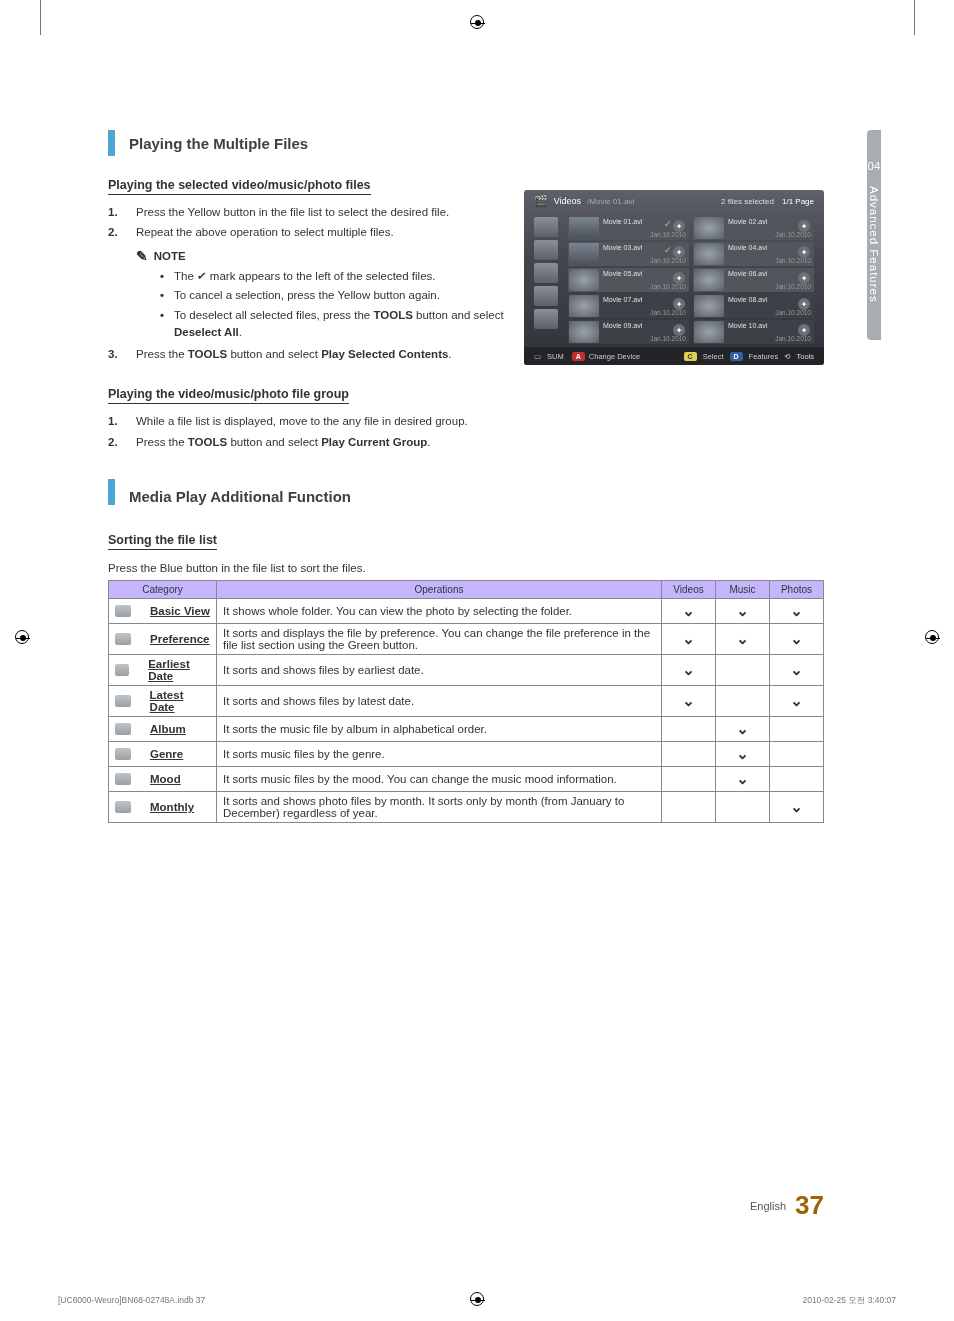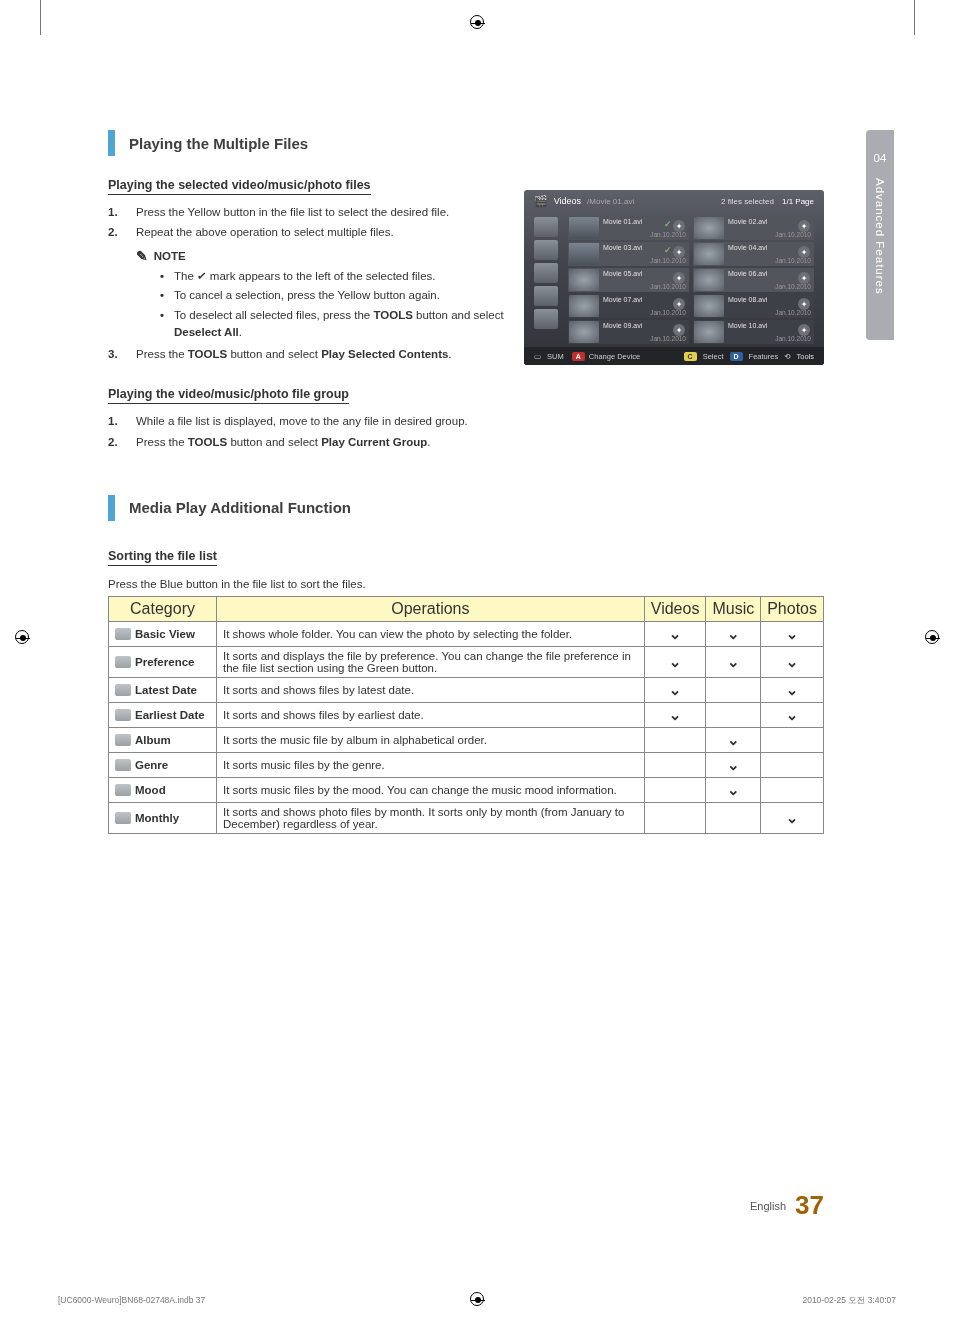--- a/index.html
+++ b/index.html
@@ -30,30 +30,30 @@
     width: 834px;
     height: 1221px;
     background: #fff;
   }
   .crop-tl-v { position:absolute; top:0; left:40px; width:0.5px; height:35px; background:#777;}
   .crop-tr-v { position:absolute; top:0; right:40px; width:0.5px; height:35px; background:#777;}
 
   
   .side-tab {
     position: absolute;
-    right: 0;
+    right: 13px;
     top: 80px;
-    width: 28px;
+    width: 14px;
     height: 210px;
     background: #a9adb2;
     color: #fff;
     border-radius: 4px 0 0 4px;
     text-align: center;
     font-size: 11.5px;
-    padding-top: 22px;
+    padding-top: 30px;
     font-weight: 500;
   }
   .side-tab .tab-num { display: block; margin-bottom: 14px; writing-mode: horizontal-tb; }
   .side-tab .tab-text { writing-mode: vertical-rl; display: inline-block; letter-spacing: 1px; }
 
   .content { padding: 60px 70px 0 48px; }
 
   .section-heading {
     display: flex;
     align-items: center;
@@ -116,24 +116,24 @@
   .pv-btm .r { margin-left:auto; display:flex; gap:6px; align-items:center;}
   .key-badge { display:inline-block; padding: 1px 4px; border-radius:2px; font-size:7px; font-weight:bold;}
   .kb-a { background:#c03030; color:#fff;}
   .kb-c { background:#e0d050; color:#333;}
   .kb-d { background:#3060a0; color:#fff;}
   .kb-tool { color:#ddd; }
 
   
   table.sort-table { border-collapse: collapse; width: 100%; margin-top: 6px; font-size: 11.5px;}
   table.sort-table th, table.sort-table td { border: 1px solid #888; padding: 3px 6px; vertical-align: middle; }
-  table.sort-table th { background: #fef9c3; font-weight: normal; text-align: center; font-size: 16px;}
+  table.sort-table th { background: #c4b5fd; font-weight: normal; text-align: center; font-size: 10px;}
   table.sort-table .cat-cell { width: 108px; }
   table.sort-table .mark-cell { width: 54px; text-align: center; }
-  .cat-inner { display:flex; align-items:center; gap:4px; font-weight: bold; font-size: 11.5px;}
+  .cat-inner { display:flex; align-items:center; gap:19px; font-weight: bold; font-size: 11.5px; text-decoration: underline;}
   .cat-ic { width:16px; height:12px; background: linear-gradient(#bfc4c8,#9aa0a4); border-radius:2px; display:inline-block; font-size:8px; text-align:center; line-height:12px; color:#556;}
   .chev { font-weight: bold; font-size: 15px;}
 
   .footer {
     position: absolute; bottom: 50px; right: 70px; font-size: 11px; color:#555;
   }
   .footer .pagenum { font-size: 26px; font-weight: bold; color:#a16207; margin-left:6px; vertical-align: -4px;}
   .doc-meta { position:absolute; bottom: 14px; left:58px; right:58px; display:flex; justify-content:space-between; font-size:8.5px; color:#777;}
 </style>
 </head>
@@ -181,21 +181,21 @@
     <ol class="num-list">
       <li><span class="num bold">3.</span><span>Press the </span><span class="bold">TOOLS</span><span> button and select </span><span class="bold">Play Selected Contents</span><span>.</span></li>
     </ol>
 
     <div style="margin-top:14px;"><span class="subheading">Playing the video/music/photo file group</span></div>
     <ol class="num-list" style="max-width:none;">
       <li><span class="num bold">1.</span><span>While a file list is displayed, move to the any file in desired group.</span></li>
       <li><span class="num bold">2.</span><span>Press the </span><span class="bold">TOOLS</span><span> button and select </span><span class="bold">Play Current Group</span><span>.</span></li>
     </ol>
 
-    <div class="section-heading" style="margin-top:44px;">
+    <div class="section-heading" style="margin-top:28px;align-items:flex-end;">
       <span class="blue-bar"></span>
       <span>Media Play Additional Function</span>
     </div>
 
     <div style="margin-top:18px;"><span class="subheading">Sorting the file list</span></div>
     <div style="margin-top:6px; font-size:11.5px;">Press the Blue button in the file list to sort the files.</div>
 
     <table class="sort-table">
       <thead>
         <tr>
@@ -228,36 +228,36 @@
             </td>
             <td>It sorts and displays the file by preference. You can change the file preference in the file list section using the Green button.</td>
             <td class="mark-cell"><span class="chev">⌄</span></td>
             <td class="mark-cell"><span class="chev">⌄</span></td>
             <td class="mark-cell"><span class="chev">⌄</span></td>
           </tr>
           <tr>
             <td class="cat-cell">
               <div class="cat-inner">
                 <span class="cat-ic"></span>
+                <span>Earliest Date</span>
+              </div>
+            </td>
+            <td>It sorts and shows files by earliest date.</td>
+            <td class="mark-cell"><span class="chev">⌄</span></td>
+            <td class="mark-cell"></td>
+            <td class="mark-cell"><span class="chev">⌄</span></td>
+          </tr>
+          <tr>
+            <td class="cat-cell">
+              <div class="cat-inner">
+                <span class="cat-ic"></span>
                 <span>Latest Date</span>
               </div>
             </td>
             <td>It sorts and shows files by latest date.</td>
-            <td class="mark-cell"><span class="chev">⌄</span></td>
-            <td class="mark-cell"></td>
-            <td class="mark-cell"><span class="chev">⌄</span></td>
-          </tr>
-          <tr>
-            <td class="cat-cell">
-              <div class="cat-inner">
-                <span class="cat-ic"></span>
-                <span>Earliest Date</span>
-              </div>
-            </td>
-            <td>It sorts and shows files by earliest date.</td>
             <td class="mark-cell"><span class="chev">⌄</span></td>
             <td class="mark-cell"></td>
             <td class="mark-cell"><span class="chev">⌄</span></td>
           </tr>
           <tr>
             <td class="cat-cell">
               <div class="cat-inner">
                 <span class="cat-ic"></span>
                 <span>Album</span>
               </div>

